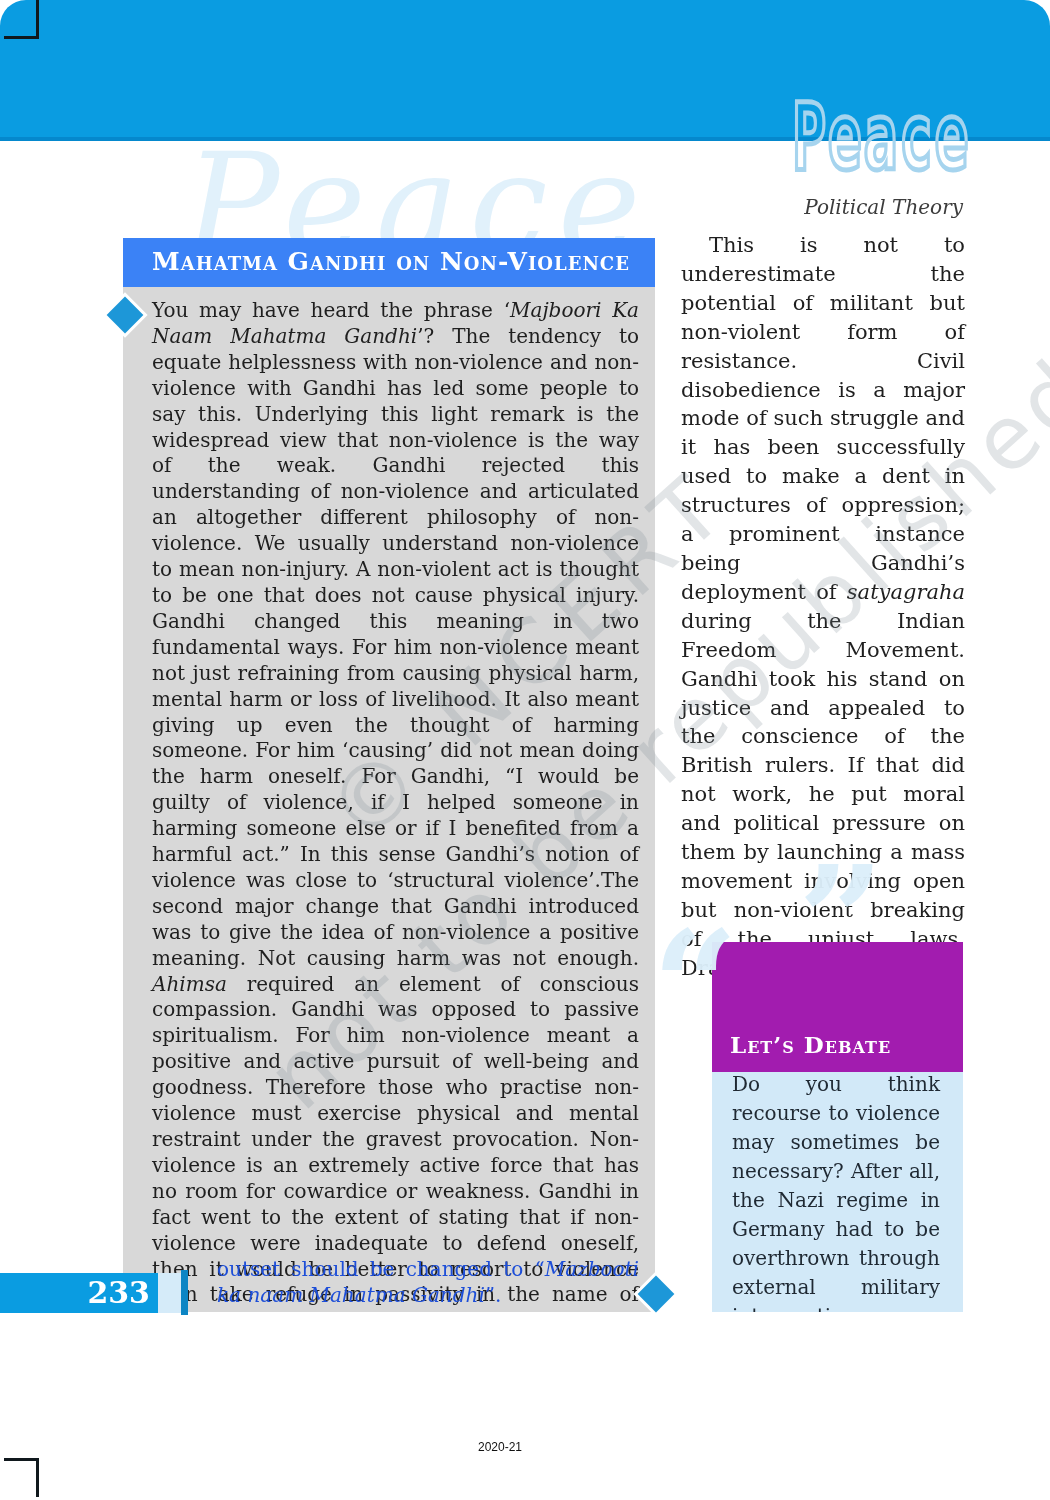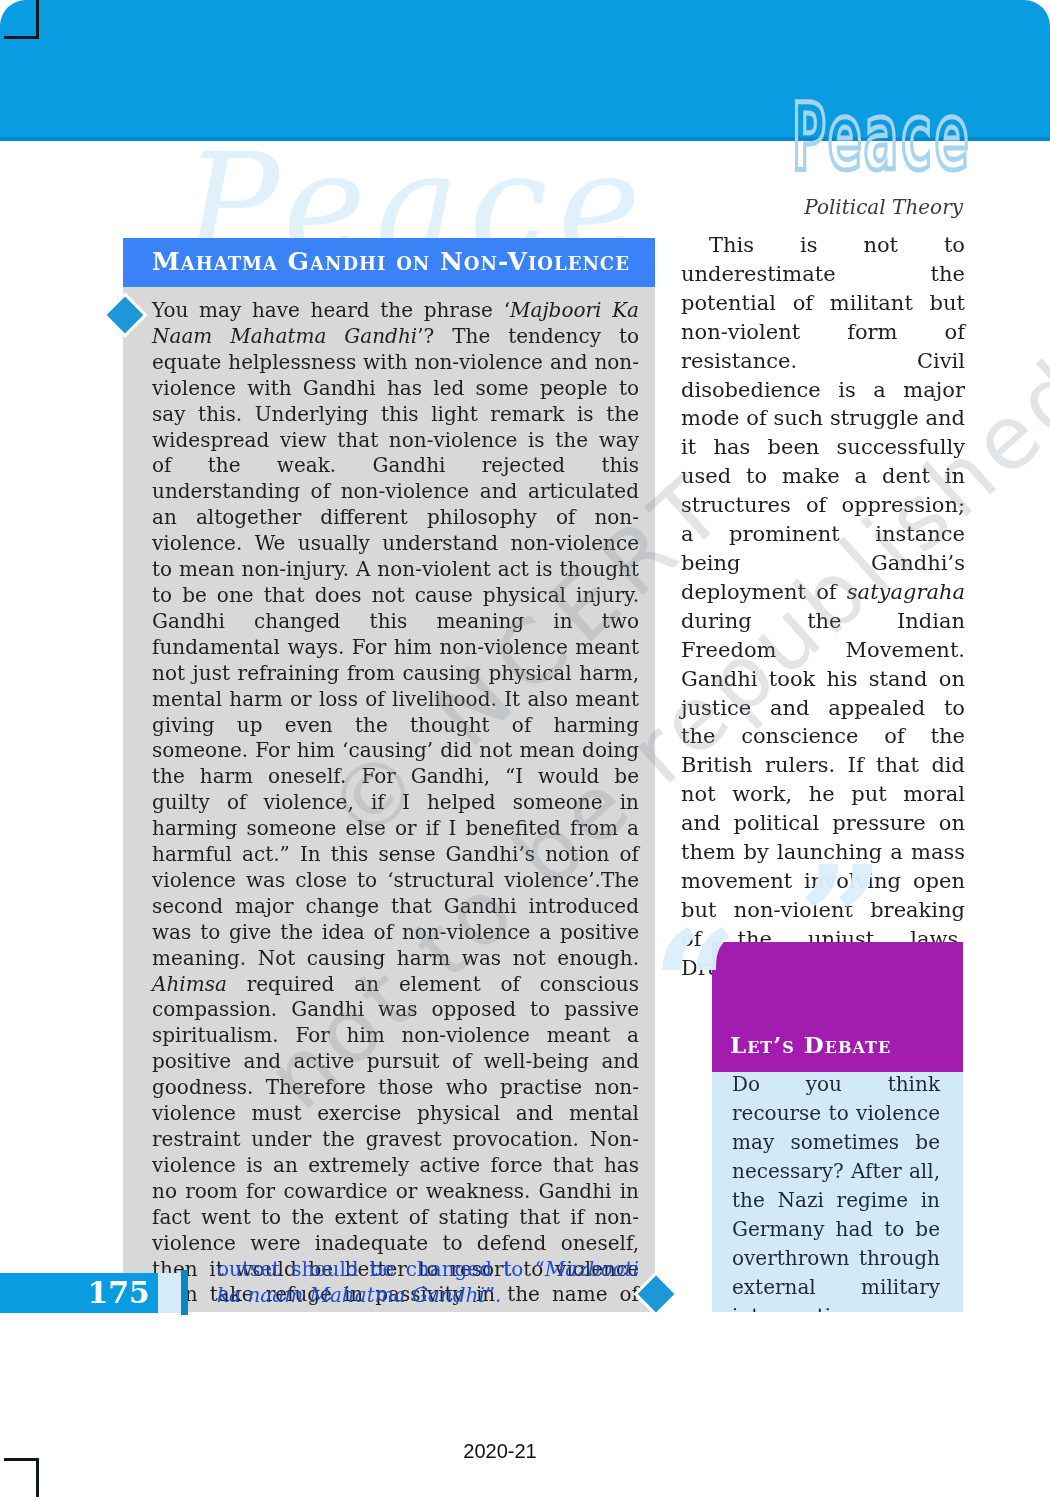--- a/index.html
+++ b/index.html
@@ -124,21 +124,21 @@
   .pagenum-bar .num{
     position:absolute; right:8px; top:2px;
     font-weight:bold; font-size:30px; color:#ffffff;
   }
   .pagenum-pale{position:absolute; left:158px; top:1273px; width:23px; height:40px; background:#d5ebf9; z-index:4;}
   .pagenum-tick{position:absolute; left:181px; top:1270px; width:7px; height:45px; background:#0c85c4; z-index:4;}
   
   .footer-year{
     position:absolute; left:0; top:1440px; width:1000px; text-align:center;
     font-family:"Liberation Sans","DejaVu Sans",sans-serif;
-    font-size:20px; color:#111111;
+    font-size:12px; color:#111111;
   }
 </style>
 </head>
 <body>
 
 <div id="page">
 
   <div class="top-bar"></div>
   <div class="top-bar-edge"></div>
 
@@ -173,20 +173,20 @@
   <div class="debate-header">
     <div class="hdr-text">Let’s Debate</div>
   </div>
   <div class="debate-body">
     <div class="txt">Do you think recourse to violence may sometimes be necessary? After all, the Nazi regime in Germany had to be overthrown through external military intervention.</div>
   </div>
   <div class="quote quote-open">“</div>
   <div class="quote quote-close">”</div>
 
   <div class="pagenum-bar">
-    <div class="num">175</div>
+    <div class="num">233</div>
   </div>
   <div class="pagenum-pale"></div>
   <div class="pagenum-tick"></div>
 
   <div class="footer-year">2020-21</div>
 
 </div>
 
 </body></html>

